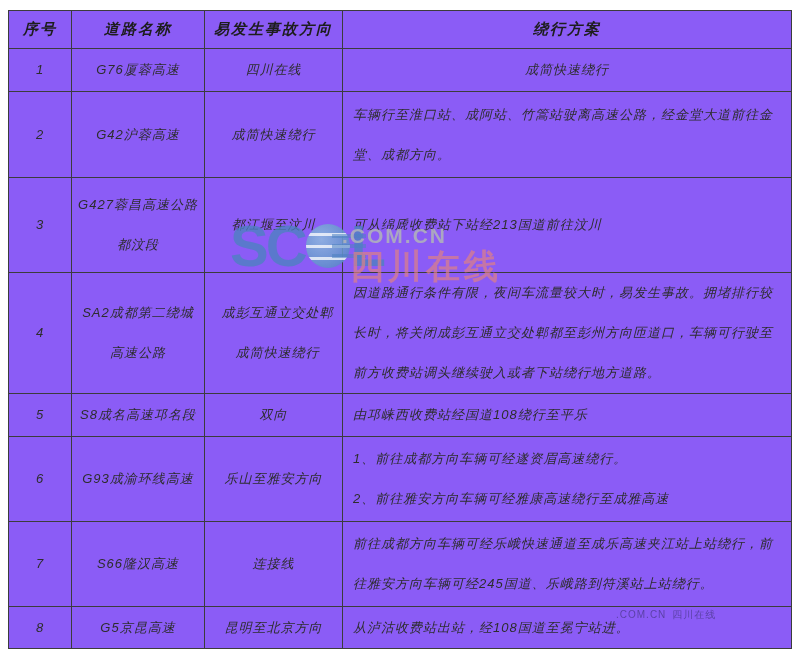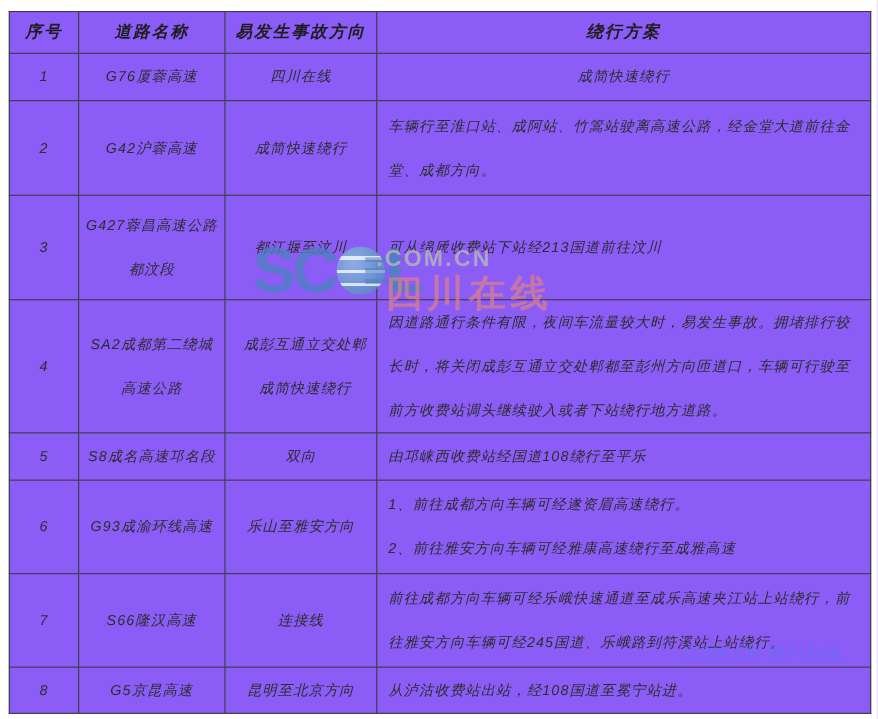--- a/index.html
+++ b/index.html
@@ -46,22 +46,22 @@
   }
   .wm-com{
     position:absolute;left:112px;top:6px;font-size:21px;font-weight:bold;
     letter-spacing:2px;color:rgba(176,180,184,0.85);
   }
   .wm-cn{
     position:absolute;left:120px;top:26px;font-size:34px;font-weight:bold;
     letter-spacing:4px;color:rgba(224,130,130,0.68);
   }
   .wm-remnant{
-    position:absolute;left:616px;top:584px;z-index:4;font-size:16px;
-    color:#3b82f6;opacity:0.4;letter-spacing:1px;filter:blur(0.4px);
+    position:absolute;left:616px;top:608px;z-index:4;font-size:10px;
+    color:#0f172a;opacity:0.4;letter-spacing:1px;filter:blur(0.4px);
     pointer-events:none;white-space:nowrap;
   }
   .wm-remnant span{margin-right:6px;}
 </style>
 </head>
 <body>
 
 <table class="road-table">
   <colgroup>
     <col style="width:63px">

